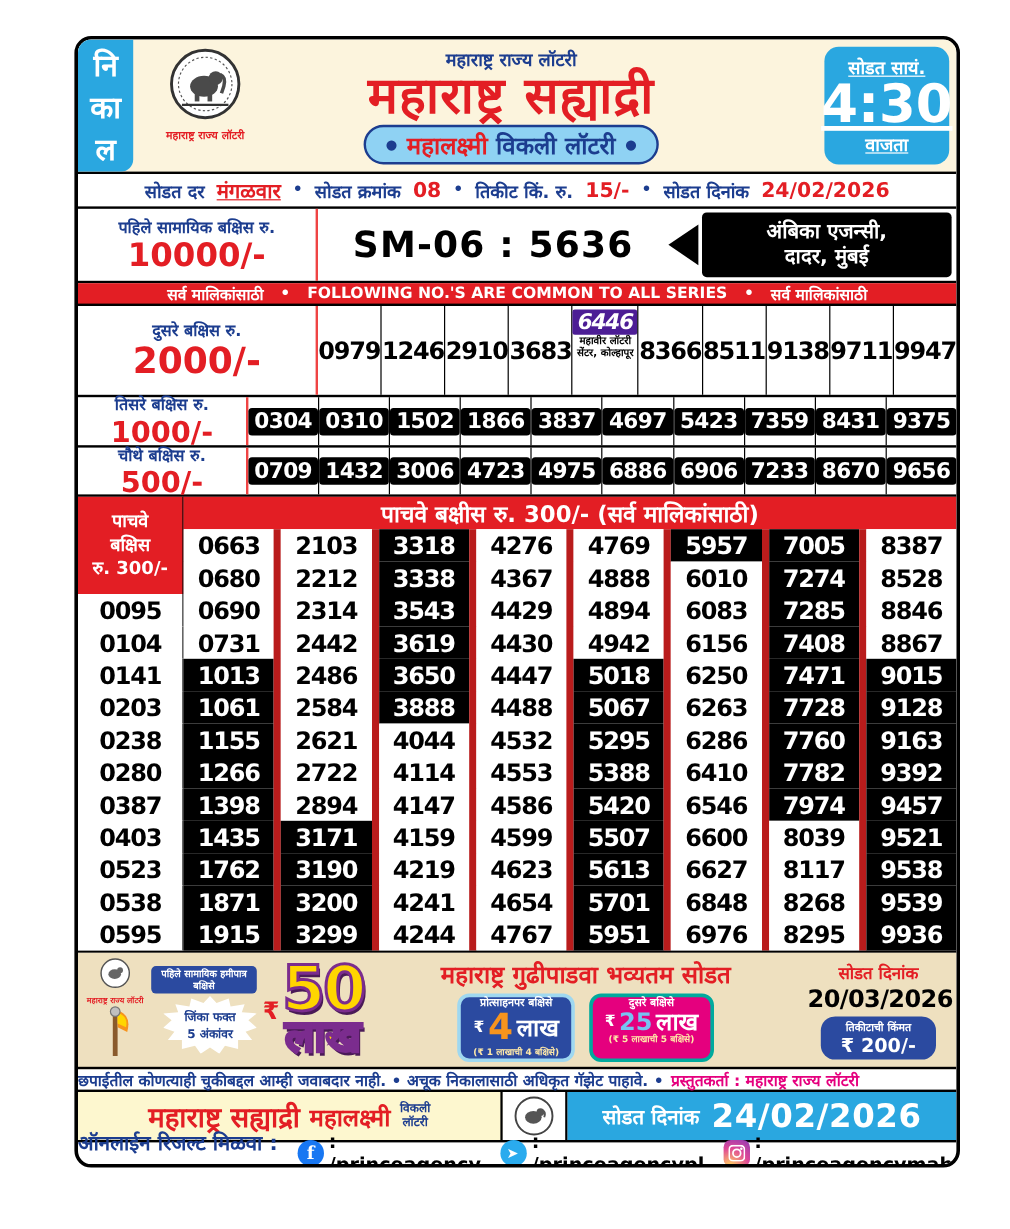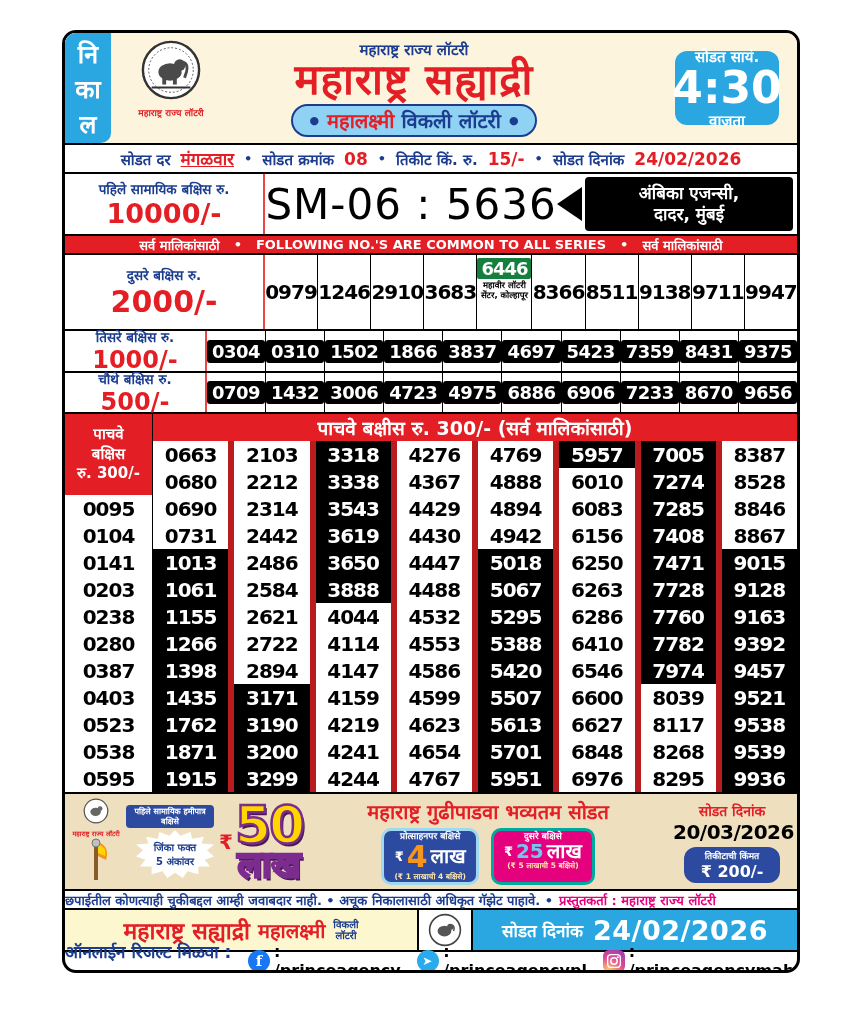--- a/index.html
+++ b/index.html
@@ -21,58 +21,58 @@
   .logo { position: absolute; left: 10px; top: 6px; width: 100px; text-align: center; }
   .logo-caption { color: var(--c-red); font-size: 9px; font-weight: bold; margin-top: 1px; }
   .titles { text-align: center; margin-left: 60px; }
   .org { color: var(--c-navy); font-weight: bold; font-size: 15px; }
   .title { color: var(--c-red); font-weight: 900; font-size: 42px; line-height: 1.02; letter-spacing: 1px; }
   .pill { display: inline-flex; align-items: center; gap: 8px; background: var(--c-pillblue);
     border: 2px solid var(--c-navy); border-radius: 18px; padding: 1px 16px; font-size: 20px;
     font-weight: bold; margin-top: 3px; }
   .pill .dot { font-size: 11px; color: var(--c-navy); }
   .pill .r { color: var(--c-red); } .pill .n { color: var(--c-navy); }
-  .timebox { width: 104px; background: var(--c-blue); border-radius: 12px; color: #fff; margin: 18px;
-    display: flex; flex-direction: column; align-items: center; justify-content: center; font-weight: bold; }
+  .timebox { width: 104px; background: var(--c-blue); border-radius: 12px; color: #fff; margin: 6px;
+    display: flex; flex-direction: column; align-items: center; justify-content: center; font-weight: bold; text-decoration: underline; }
   .timebox .t1, .timebox .t3 { font-size: 15px; }
   .timebox .t2 { font-size: 44px; line-height: 1; font-weight: 900; }
   
   .infobar { height: 29px; display: flex; align-items: center; justify-content: center; gap: 10px;
     border-bottom: 2px solid #000; font-weight: bold; }
   .infobar .lab { color: var(--c-navy); font-size: 15px; }
   .infobar .val { color: var(--c-red); font-size: 17px; }
   .infobar .und { text-decoration: underline; }
   .infobar .bul { color: var(--c-navy); font-size: 13px; }
   
   .fp { display: flex; height: 62px; border-bottom: 2px solid #000; align-items: stretch; }
   .plabel { width: 200px; border-right: 2px solid #ef4444; display: flex; flex-direction: column;
     align-items: center; justify-content: center; }
   .plabel .l1 { color: var(--c-navy); font-size: 13.5px; font-weight: bold; white-space: nowrap; }
   .plabel .amt { color: var(--c-red); font-weight: 900; }
   .fp .amt { font-size: 27px; }
   .fp-num { flex: 1; display: flex; align-items: center; justify-content: center;
-    font-weight: 400; font-size: 42px; letter-spacing: 1px; color: #000; }
+    font-weight: 700; font-size: 30px; letter-spacing: 1px; color: #000; }
   .arrow-left { width: 0; height: 0; border-top: 17px solid transparent; border-bottom: 17px solid transparent;
     border-right: 25px solid #000; align-self: center; margin-right: 3px; }
   .agency { width: 208px; background: #000; color: #fff; margin: 3px 4px 3px 0; border-radius: 4px;
     display: flex; flex-direction: column; align-items: center; justify-content: center;
     font-weight: bold; font-size: 17px; line-height: 1.25; }
   
   .redband { background: var(--c-red); color: #fff; font-weight: bold; font-size: 13px; height: 19px;
     display: flex; align-items: center; justify-content: center; gap: 14px; border-bottom: 2px solid #000; }
   
   .prow { display: flex; border-bottom: 2px solid #000; }
   .p2 { height: 76px; } .p3 { height: 42px; } .p4 { height: 41px; }
   .p2 .amt { font-size: 30px; } .p3 .amt, .p4 .amt { font-size: 24px; }
   .pnums { flex: 1; display: flex; }
   .pcell { flex: 1; display: flex; align-items: center; justify-content: center;
     font-weight: 900; font-size: 20px; letter-spacing: -1px; }
   .pcell + .pcell { border-left: 1px solid #000; }
   .pcell.special { flex-direction: column; justify-content: flex-start; padding-top: 3px; }
-  .sp-num { background: #15803d; color: #fff; padding: 0 4px; font-size: 18px; border-radius: 2px; }
+  .sp-num { background: #4c1d95; color: #fff; padding: 0 4px; font-size: 18px; border-radius: 2px; font-style: italic; }
   .sp-seller { font-size: 8.5px; font-weight: bold; line-height: 1.2; text-align: center;
     margin-top: 1px; letter-spacing: 0; }
   .pill-num { background: #000; color: #fff; padding: 1px 5px; border-radius: 3px;
     font-size: 18px; font-weight: 900; letter-spacing: -0.5px; }
   
   .fifth { display: flex; border-bottom: 2px solid #000; }
   .f-left { width: 88px; display: flex; flex-direction: column; }
   .f-corner { height: 81px; background: var(--c-red); color: #fff; font-weight: bold; font-size: 15px;
     line-height: 1.3; display: flex; flex-direction: column; align-items: center; justify-content: center;
     border-right: 1px solid #000; }

